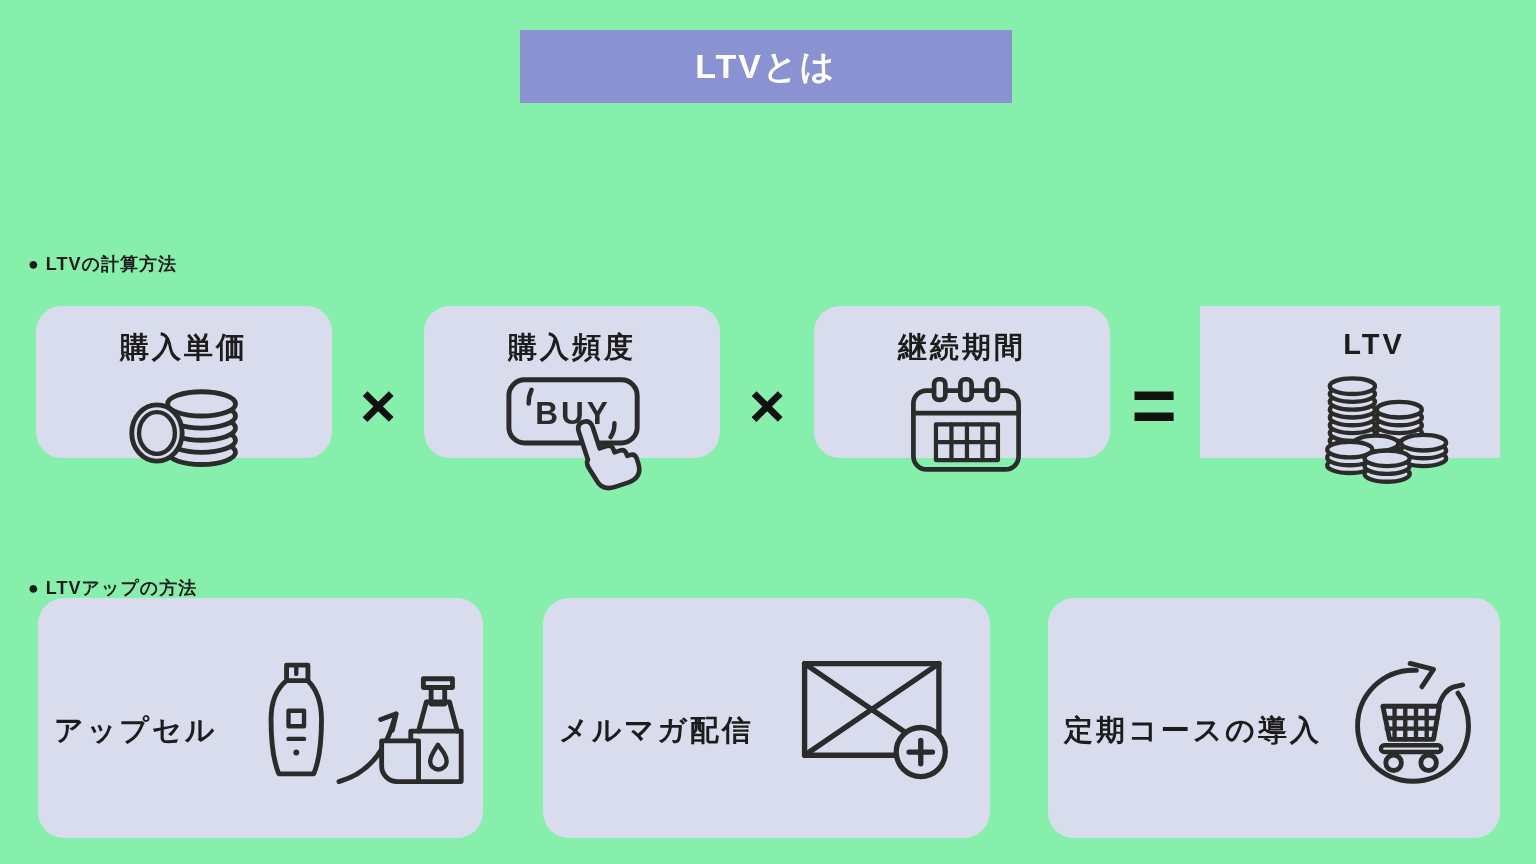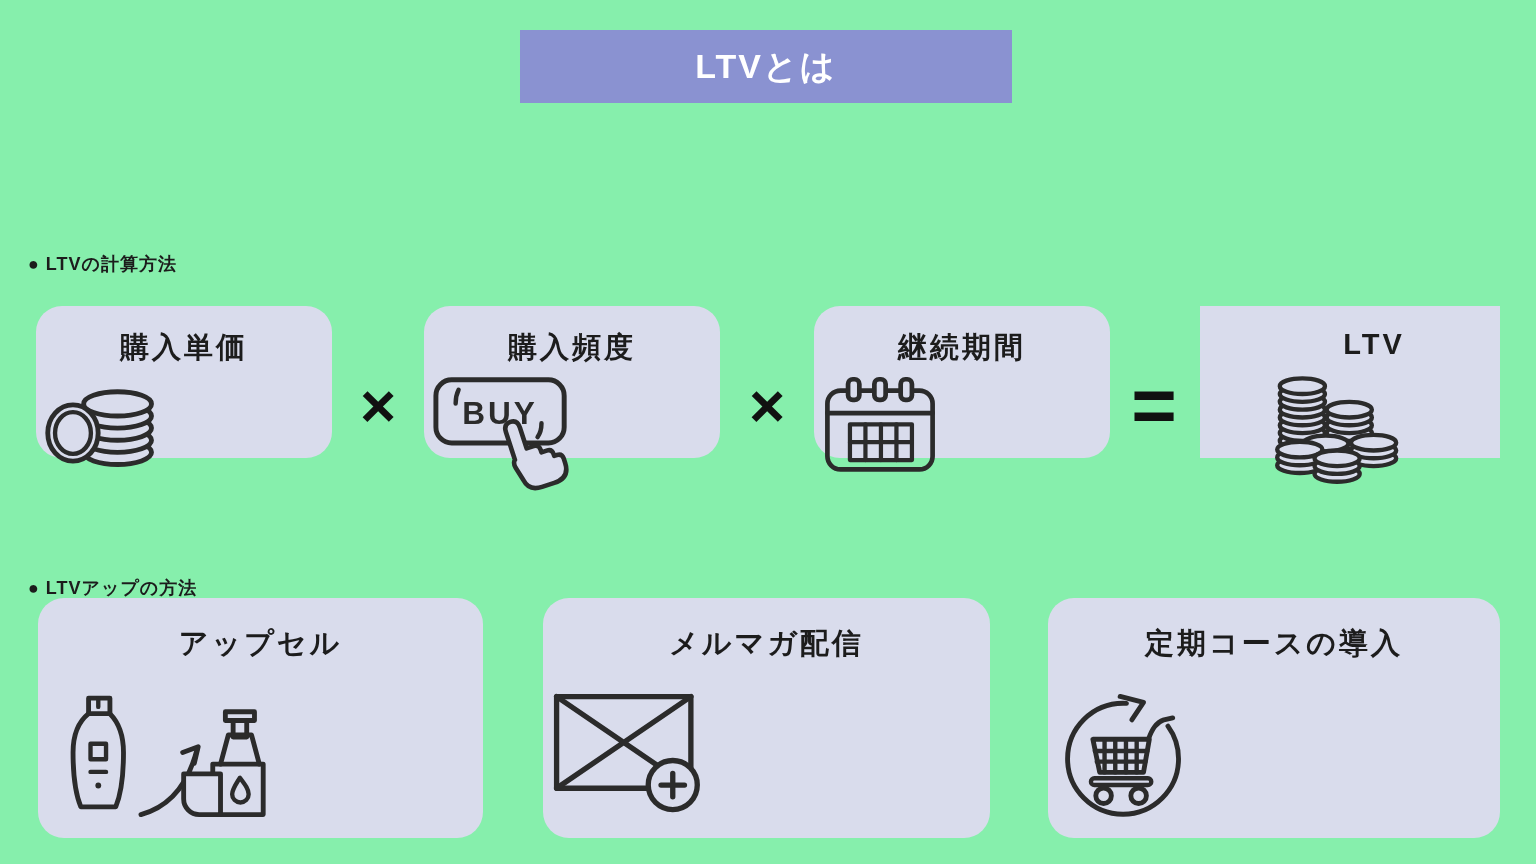--- a/index.html
+++ b/index.html
@@ -42,29 +42,29 @@
     position:absolute;top:306px;height:198px;
     display:flex;align-items:center;justify-content:center;
     font-weight:700;color:#111;
   }
   #op-1{left:332px;width:92px;font-size:62px;}
   #op-2{left:720px;width:94px;font-size:62px;}
   #op-3{left:1108px;width:92px;font-size:78px;font-weight:700;}
 
   .up-box{
     position:absolute;top:598px;height:240px;background:var(--box-bg);
-    border-radius:26px;display:flex;flex-direction:column;align-items:center;
+    border-radius:26px;display:flex;flex-direction:row;align-items:center;padding-left:16px;
   }
   #up-box-1{left:38px;width:445px;}
   #up-box-2{left:543px;width:447px;}
   #up-box-3{left:1048px;width:452px;}
 
   .box-label{margin-top:22px;font-size:29px;font-weight:700;letter-spacing:3px;white-space:nowrap;}
   .up-box .box-label{margin-top:26px;}
-  .icon-wrap{flex:1;width:100%;display:flex;align-items:center;margin-left:8px;}
+  .icon-wrap{flex:1;width:100%;display:flex;align-items:center;justify-content:center;margin-left:8px;}
 
   svg .st{stroke:var(--icon-stroke);fill:none;stroke-width:5;stroke-linecap:round;stroke-linejoin:round;}
   svg .thin{stroke-width:4.5;}
   svg .fillbg{fill:var(--box-bg);}
   svg .solid{fill:var(--icon-stroke);stroke:none;}
   svg text{fill:var(--icon-stroke);font-family:"Liberation Sans",sans-serif;font-weight:700;}
 </style>
 </head>
 <body>
 

